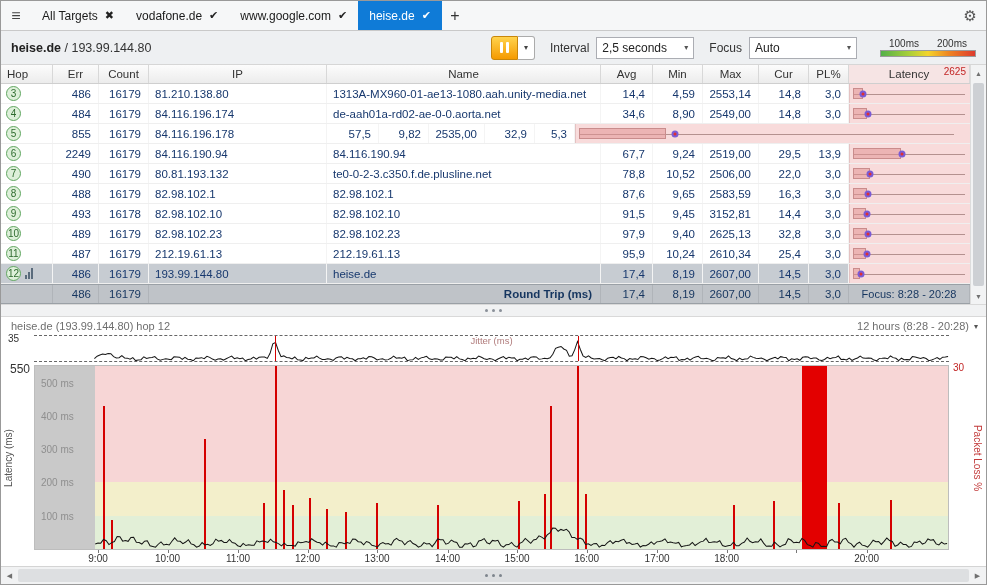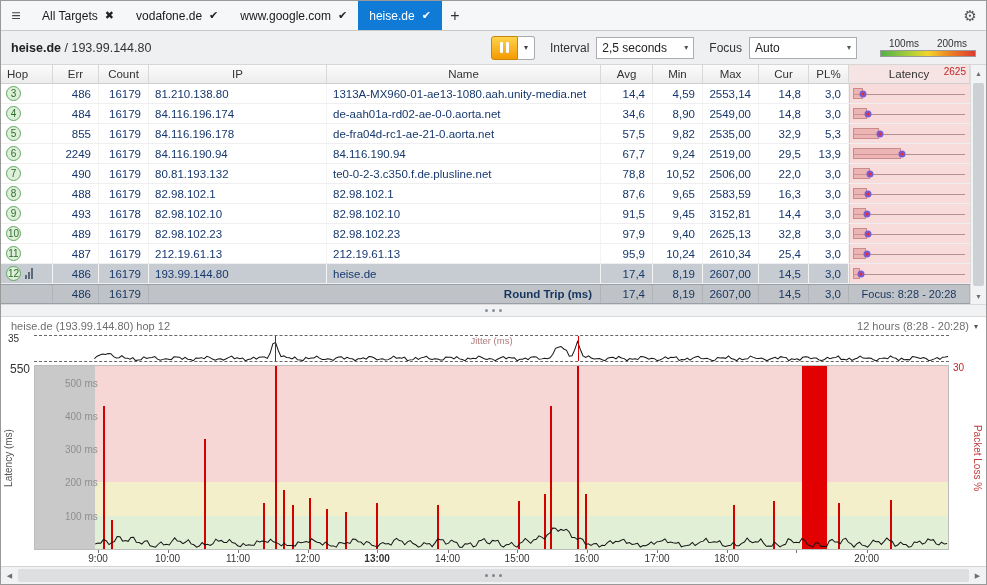--- a/index.html
+++ b/index.html
@@ -93,21 +93,21 @@
   .main-row { flex: 1; display: flex; min-height: 0; margin-top: 3px; }
   .l-gutter { width: 33px; position: relative; flex: none; }
   .y-max { position: absolute; right: 4px; top: -3px; font-size: 12px; color: #333; }
   .vlabel-left { position: absolute; left: 2px; top: 50%; transform: translateY(-50%) rotate(180deg); writing-mode: vertical-rl; font-size: 10px; color: #555; }
   .plot { flex: 1; position: relative; overflow: hidden; border: 1px solid #bdbdbd; }
   .band { position: absolute; left: 0; right: 0; }
   .band-pink { top: 0; height: 63.64%; background: #f7d6d6; }
   .band-yellow { top: 63.64%; height: 18.18%; background: #f3efcb; }
   .band-green { top: 81.82%; height: 18.18%; background: #e2efd7; }
   .nodata { position: absolute; left: 0; top: 0; bottom: 0; width: 6.6%; background: #c9c9c9; z-index: 2; }
-  .ms-label { position: absolute; left: 6px; font-size: 10px; color: #8f8f8f; z-index: 4; margin-left: 24px; }
+  .ms-label { position: absolute; left: 6px; font-size: 10px; color: #8f8f8f; z-index: 4; }
   .spike { position: absolute; bottom: 0; width: 2px; background: #d40000; z-index: 3; }
   .loss-block { position: absolute; top: 0; bottom: 0; background: #e30000; z-index: 3; }
   .plot svg { position: absolute; inset: 0; width: 100%; height: 100%; z-index: 5; }
   .r-gutter { width: 37px; position: relative; flex: none; }
   .pl-max { position: absolute; left: 4px; top: -3px; font-size: 10px; color: #c22525; }
   .vlabel-right { position: absolute; right: 3px; top: 50%; transform: translateY(-50%); writing-mode: vertical-rl; font-size: 10px; color: #c23a3a; }
 
   .x-axis { height: 16px; margin-left: 33px; margin-right: 37px; position: relative; flex: none; }
   .x-tick-label { position: absolute; top: 3px; transform: translateX(-50%); font-size: 10px; color: #333; white-space: nowrap; }
   .x-tick-mark { position: absolute; top: 0; width: 1px; height: 3px; background: #777; }
@@ -237,21 +237,20 @@
               <span class="lat-marker" style="left: 15%;"></span>
             </div>
           </div>
           <div class="row">
             <div class="cell c-hop hopcell">
               <span class="hop-badge">5</span>
             </div>
             <div class="cell c-err num">855</div>
             <div class="cell c-count num">16179</div>
             <div class="cell c-ip txt">84.116.196.178</div>
-            <div class="cell c-name txt">de-fra04d-rc1-ae-21-0.aorta.net</div>
             <div class="cell c-avg num">57,5</div>
             <div class="cell c-min num">9,82</div>
             <div class="cell c-max num">2535,00</div>
             <div class="cell c-cur num">32,9</div>
             <div class="cell c-pl num">5,3</div>
             <div class="cell c-lat lat-cell">
               <span class="lat-line"></span>
               <span class="lat-box" style="width: 22%;"></span>
               <span class="lat-marker" style="left: 25%;"></span>
             </div>
@@ -496,21 +495,21 @@
     <div class="x-axis" id="xAxis">
         <div class="x-tick-mark" style="left: 7%;"></div>
         <div class="x-tick-label" style="left: 7%;">9:00</div>
         <div class="x-tick-mark" style="left: 14.6%;"></div>
         <div class="x-tick-label" style="left: 14.6%;">10:00</div>
         <div class="x-tick-mark" style="left: 22.3%;"></div>
         <div class="x-tick-label" style="left: 22.3%;">11:00</div>
         <div class="x-tick-mark" style="left: 29.9%;"></div>
         <div class="x-tick-label" style="left: 29.9%;">12:00</div>
         <div class="x-tick-mark" style="left: 37.5%;"></div>
-        <div class="x-tick-label" style="left: 37.5%; font-weight: bold;">13:00</div>
+        <div class="x-tick-label" style="left: 37.5%;">13:00</div>
         <div class="x-tick-mark" style="left: 45.2%;"></div>
         <div class="x-tick-label" style="left: 45.2%;">14:00</div>
         <div class="x-tick-mark" style="left: 52.8%;"></div>
         <div class="x-tick-label" style="left: 52.8%;">15:00</div>
         <div class="x-tick-mark" style="left: 60.4%;"></div>
         <div class="x-tick-label" style="left: 60.4%;">16:00</div>
         <div class="x-tick-mark" style="left: 68.1%;"></div>
         <div class="x-tick-label" style="left: 68.1%;">17:00</div>
         <div class="x-tick-mark" style="left: 75.7%;"></div>
         <div class="x-tick-label" style="left: 75.7%;">18:00</div>

